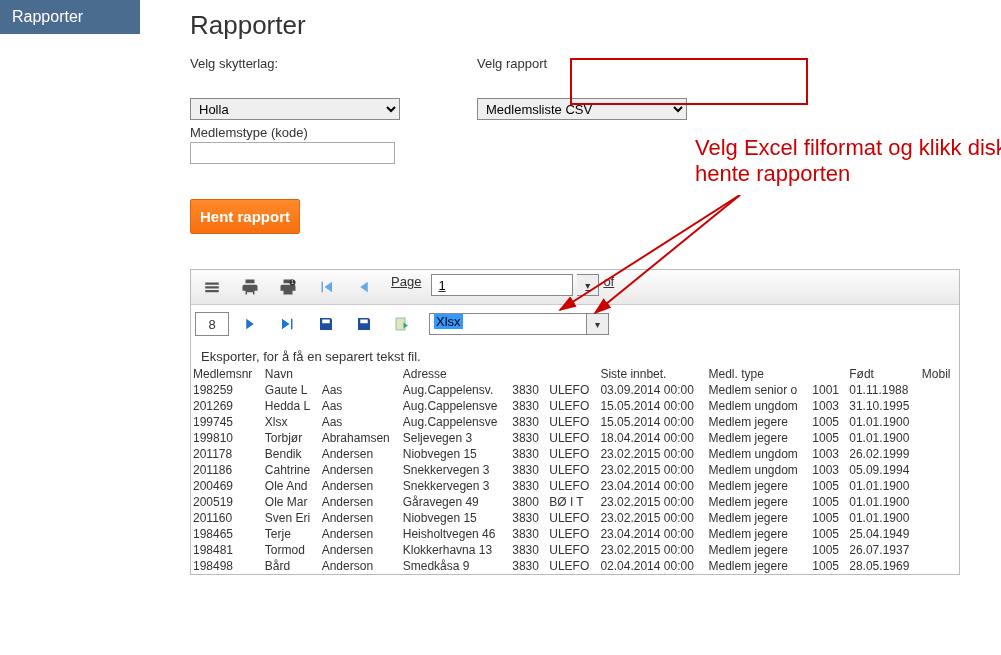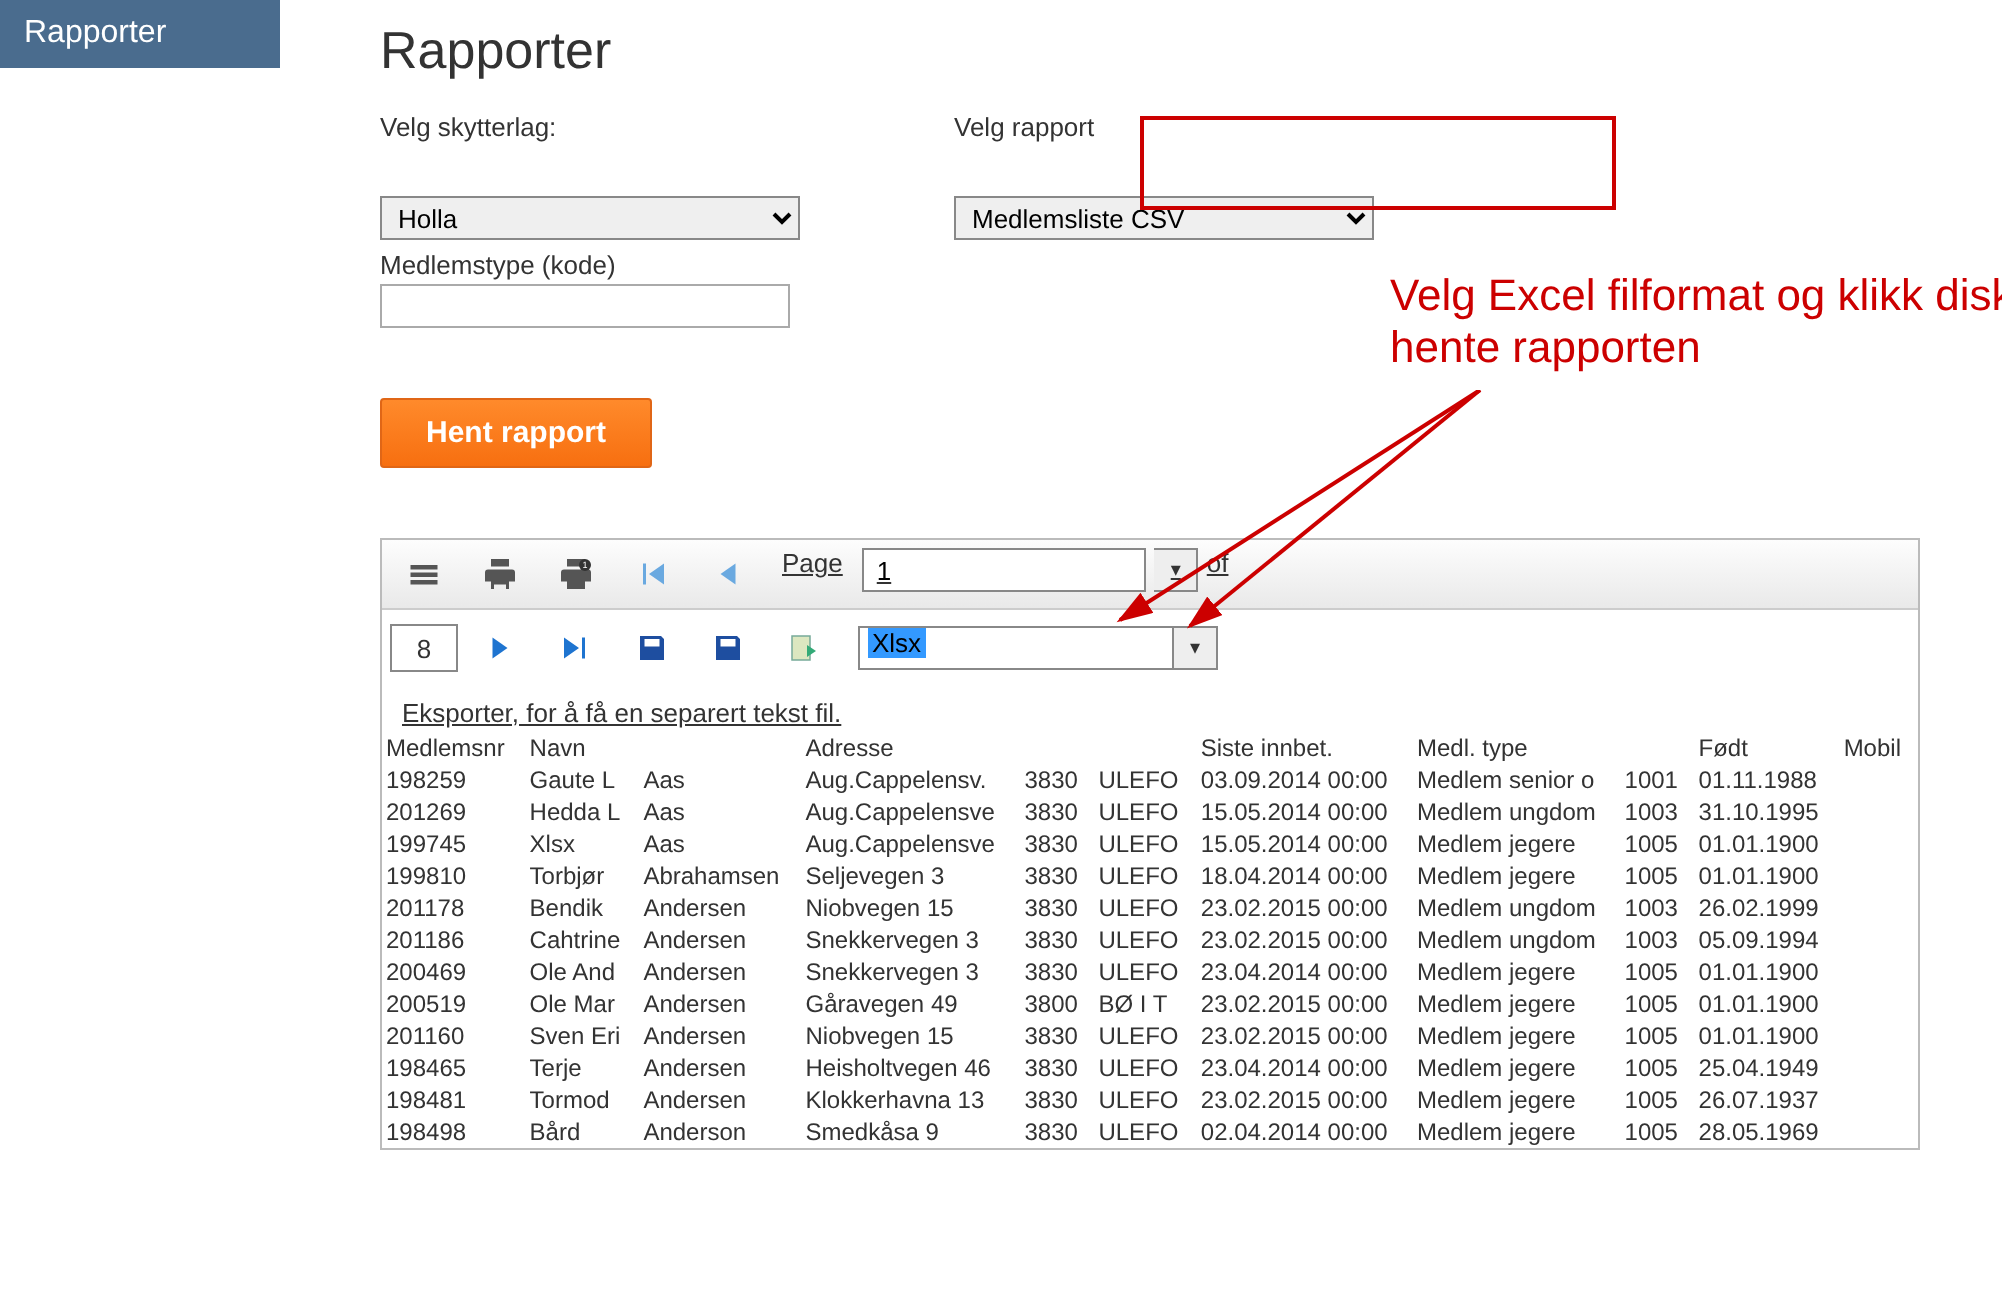--- a/index.html
+++ b/index.html
@@ -11,33 +11,33 @@
   h1 { font-size: 26px; font-weight: normal; color: #333; margin-bottom: 15px; }
   .form-row { display: flex; gap: 77px; margin-bottom: 5px; }
   .form-group { display: flex; flex-direction: column; }
   label { font-size: 13px; margin-bottom: 2px; }
   select.drop { width: 210px; height: 22px; border: 1px solid #888; font-size: 13px; padding-left: 4px; margin-top: 25px; }
   input.textin { width: 205px; height: 22px; border: 1px solid #aaa; font-size: 13px; padding: 2px 4px; }
   .highlight-box { position: absolute; border: 2px solid #c00; pointer-events: none; }
   .hb1 { top: 58px; left: 430px; width: 238px; height: 47px; }
   .annotation { position: absolute; color: #c00; font-size: 22px; font-family: Arial; line-height: 1.2; }
   .ann1 { top: 135px; left: 555px; width: 430px; }
-  .btn-hent { background: linear-gradient(#ff8a2b,#f76f10); color: #fff; border: 1px solid #e06616; padding: 8px 22px; font-size: 15px; font-weight: bold; border-radius: 2px; cursor: pointer; margin-top: 35px; }
+  .btn-hent { background: linear-gradient(#ff8a2b,#f76f10); color: #fff; border: 1px solid #e06616; padding: 8px 9px; font-size: 15px; font-weight: bold; border-radius: 2px; cursor: pointer; margin-top: 35px; }
   .viewer { border: 1px solid #bbb; margin-top: 35px; width: 770px; }
   .toolbar { background: linear-gradient(#fdfdfd,#e9e9e9); border-bottom: 1px solid #ccc; padding: 4px; display: flex; flex-wrap: wrap; gap: 4px; text-decoration: underline; }
   .tbtn { width: 34px; height: 26px; display: inline-flex; align-items: center; justify-content: center; border: 1px solid transparent; cursor: pointer; }
   .ticon { width: 18px; height: 18px; }
   .page-label { margin: 0 6px; }
   .page-input { width: 142px; height: 22px; border: 1px solid #888; padding: 0 6px; font-size: 13px; }
   .page-drop-btn { width: 22px; height: 22px; border: 1px solid #888; border-left: none; background: #eee; cursor: pointer; display: inline-flex; align-items: center; justify-content: center; }
   .row2 { display: flex; align-items: center; gap: 4px; padding: 6px 4px; }
   .count-box { border: 1px solid #888; width: 34px; height: 24px; display: flex; align-items: center; justify-content: center; background: #fff; }
   .format-input { width: 158px; height: 22px; border: 1px solid #888; padding: 0 4px; }
   .format-highlight { background: #3399ff; color: #000000; padding: 0 2px; }
-  .hint { padding: 6px 10px 2px 10px; font-size: 13px; text-decoration: underline; }
+  .hint { padding: 6px 10px 2px 10px; font-size: 13px; }
   table.data { border-collapse: collapse; width: 100%; font-size: 12px; }
   table.data th, table.data td { text-align: left; padding: 1px 6px 1px 2px; white-space: nowrap; }
   table.data th { font-weight: normal; border-bottom: none; }
   .rel { position: relative; }
   svg.arrow { position: absolute; pointer-events: none; }
   .chev { font-size: 10px; }
 </style>
 </head>
 <body>
 

